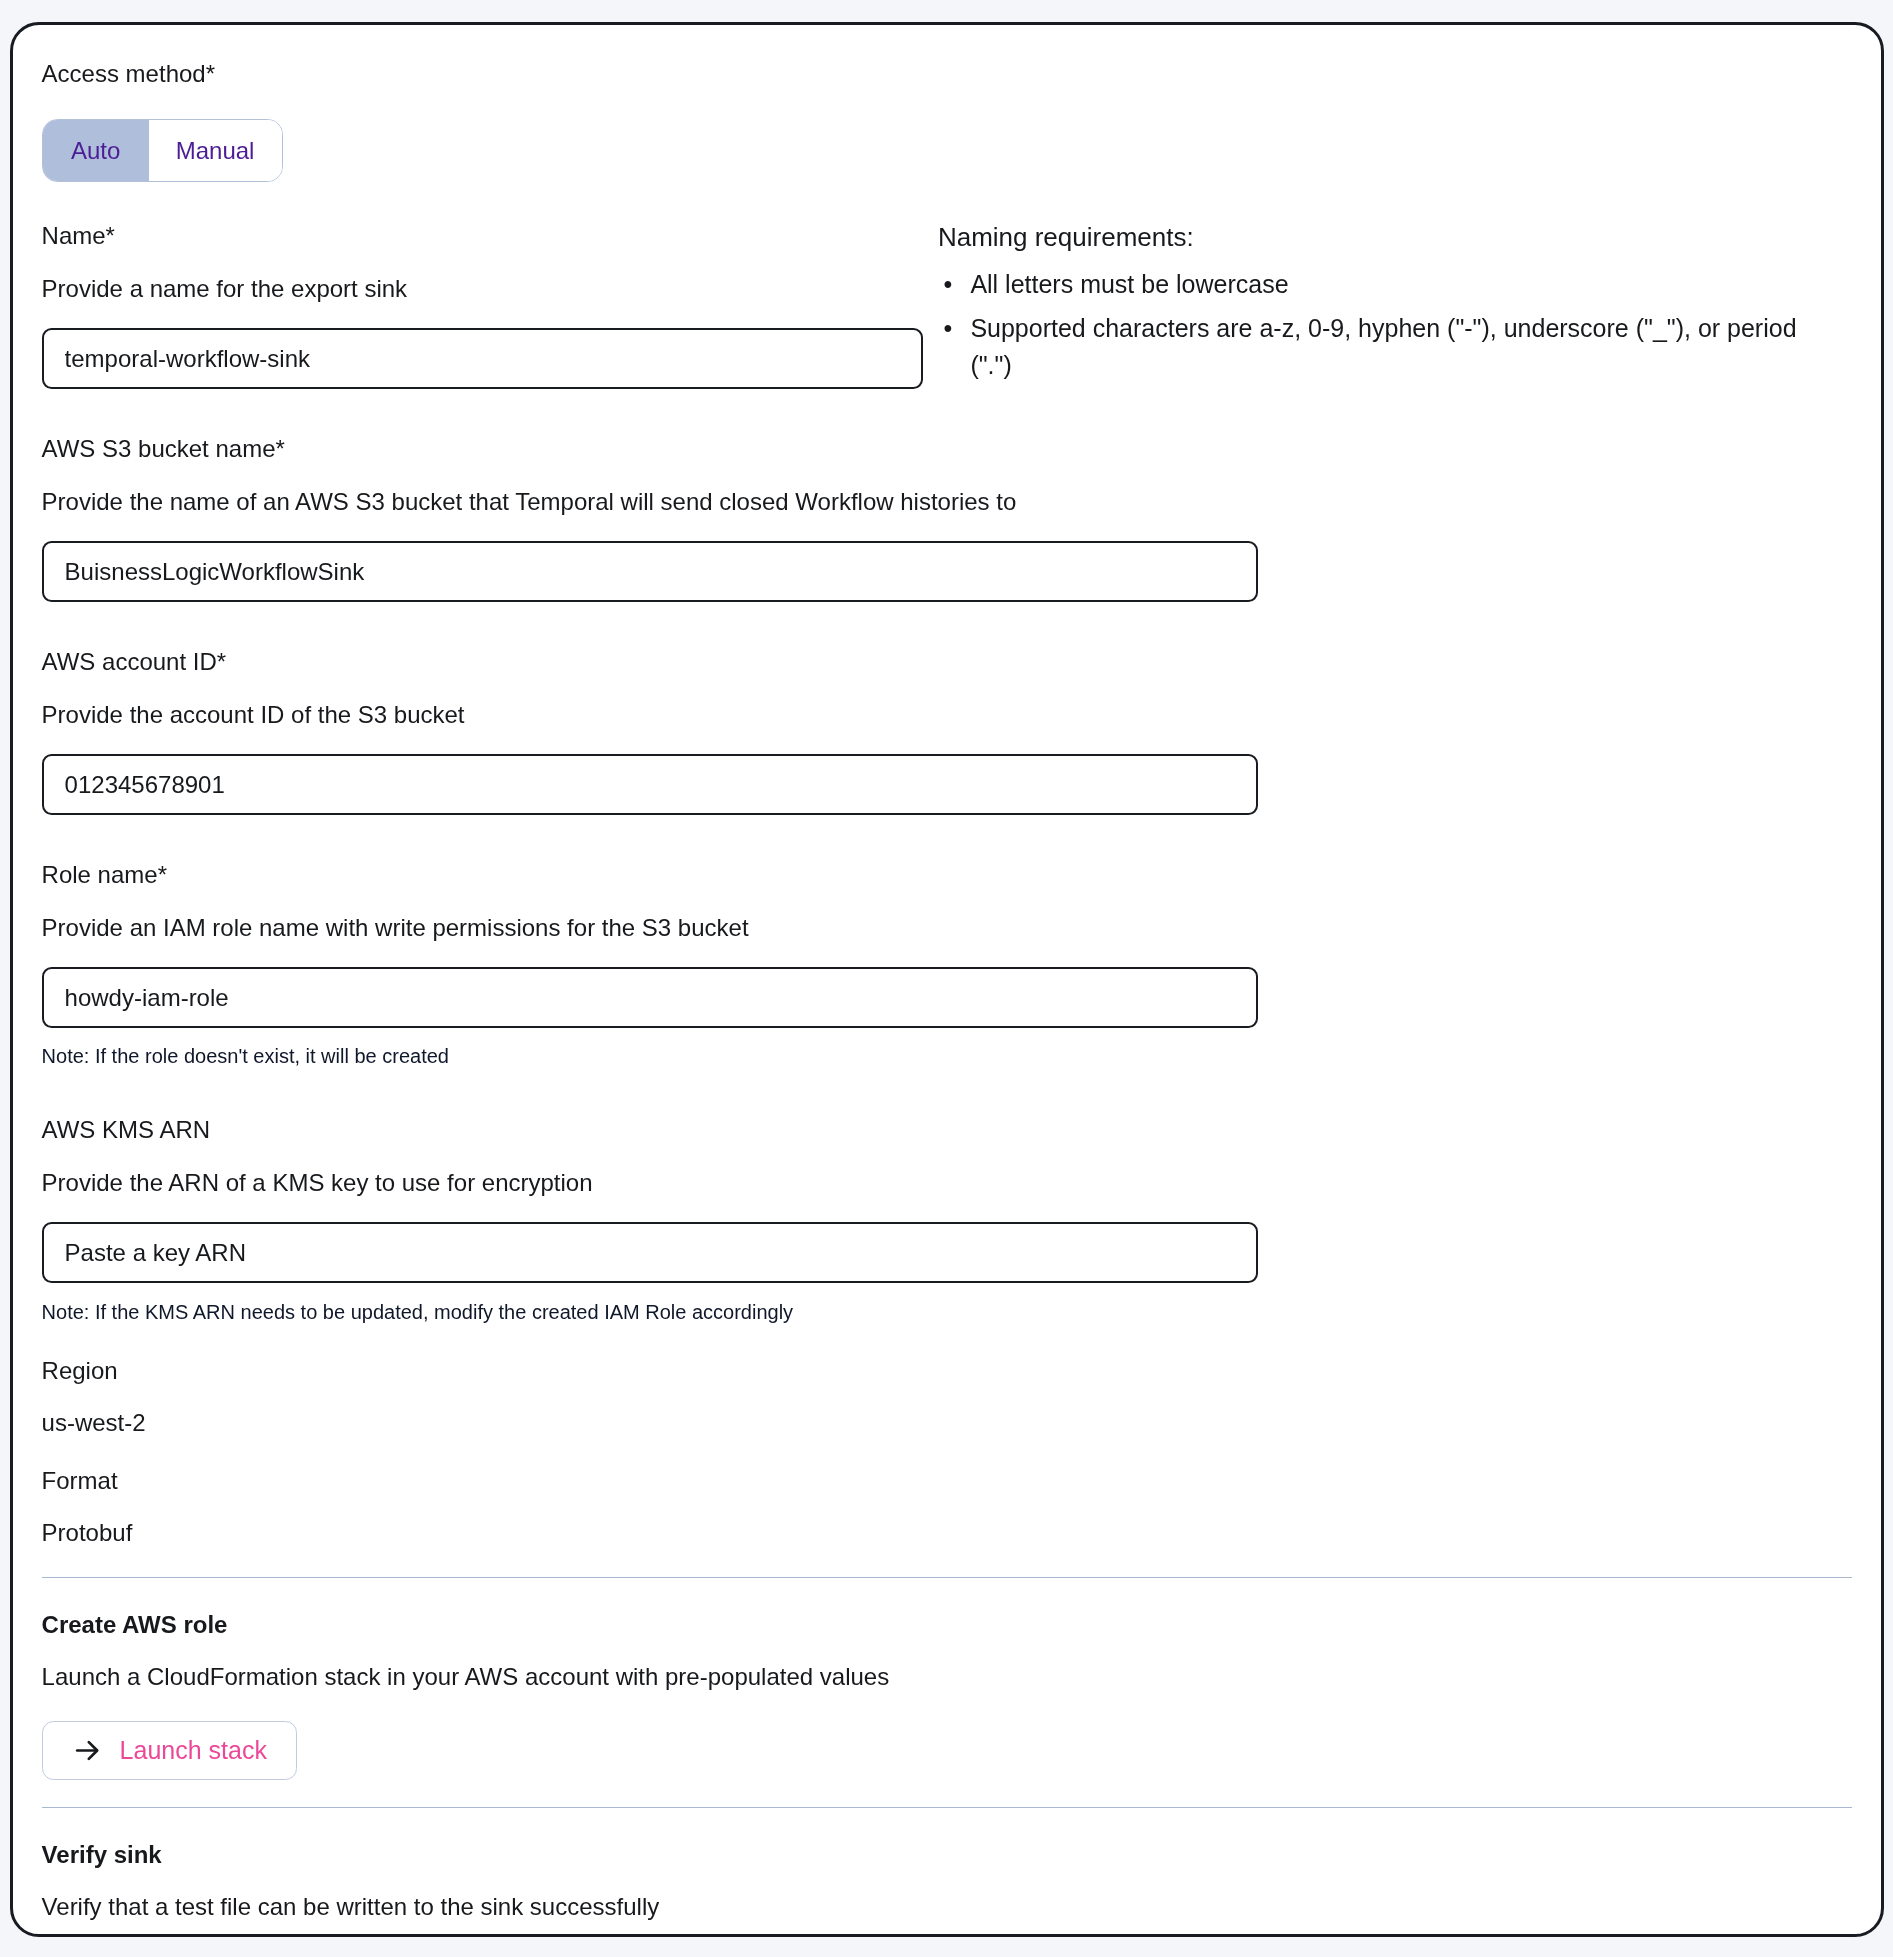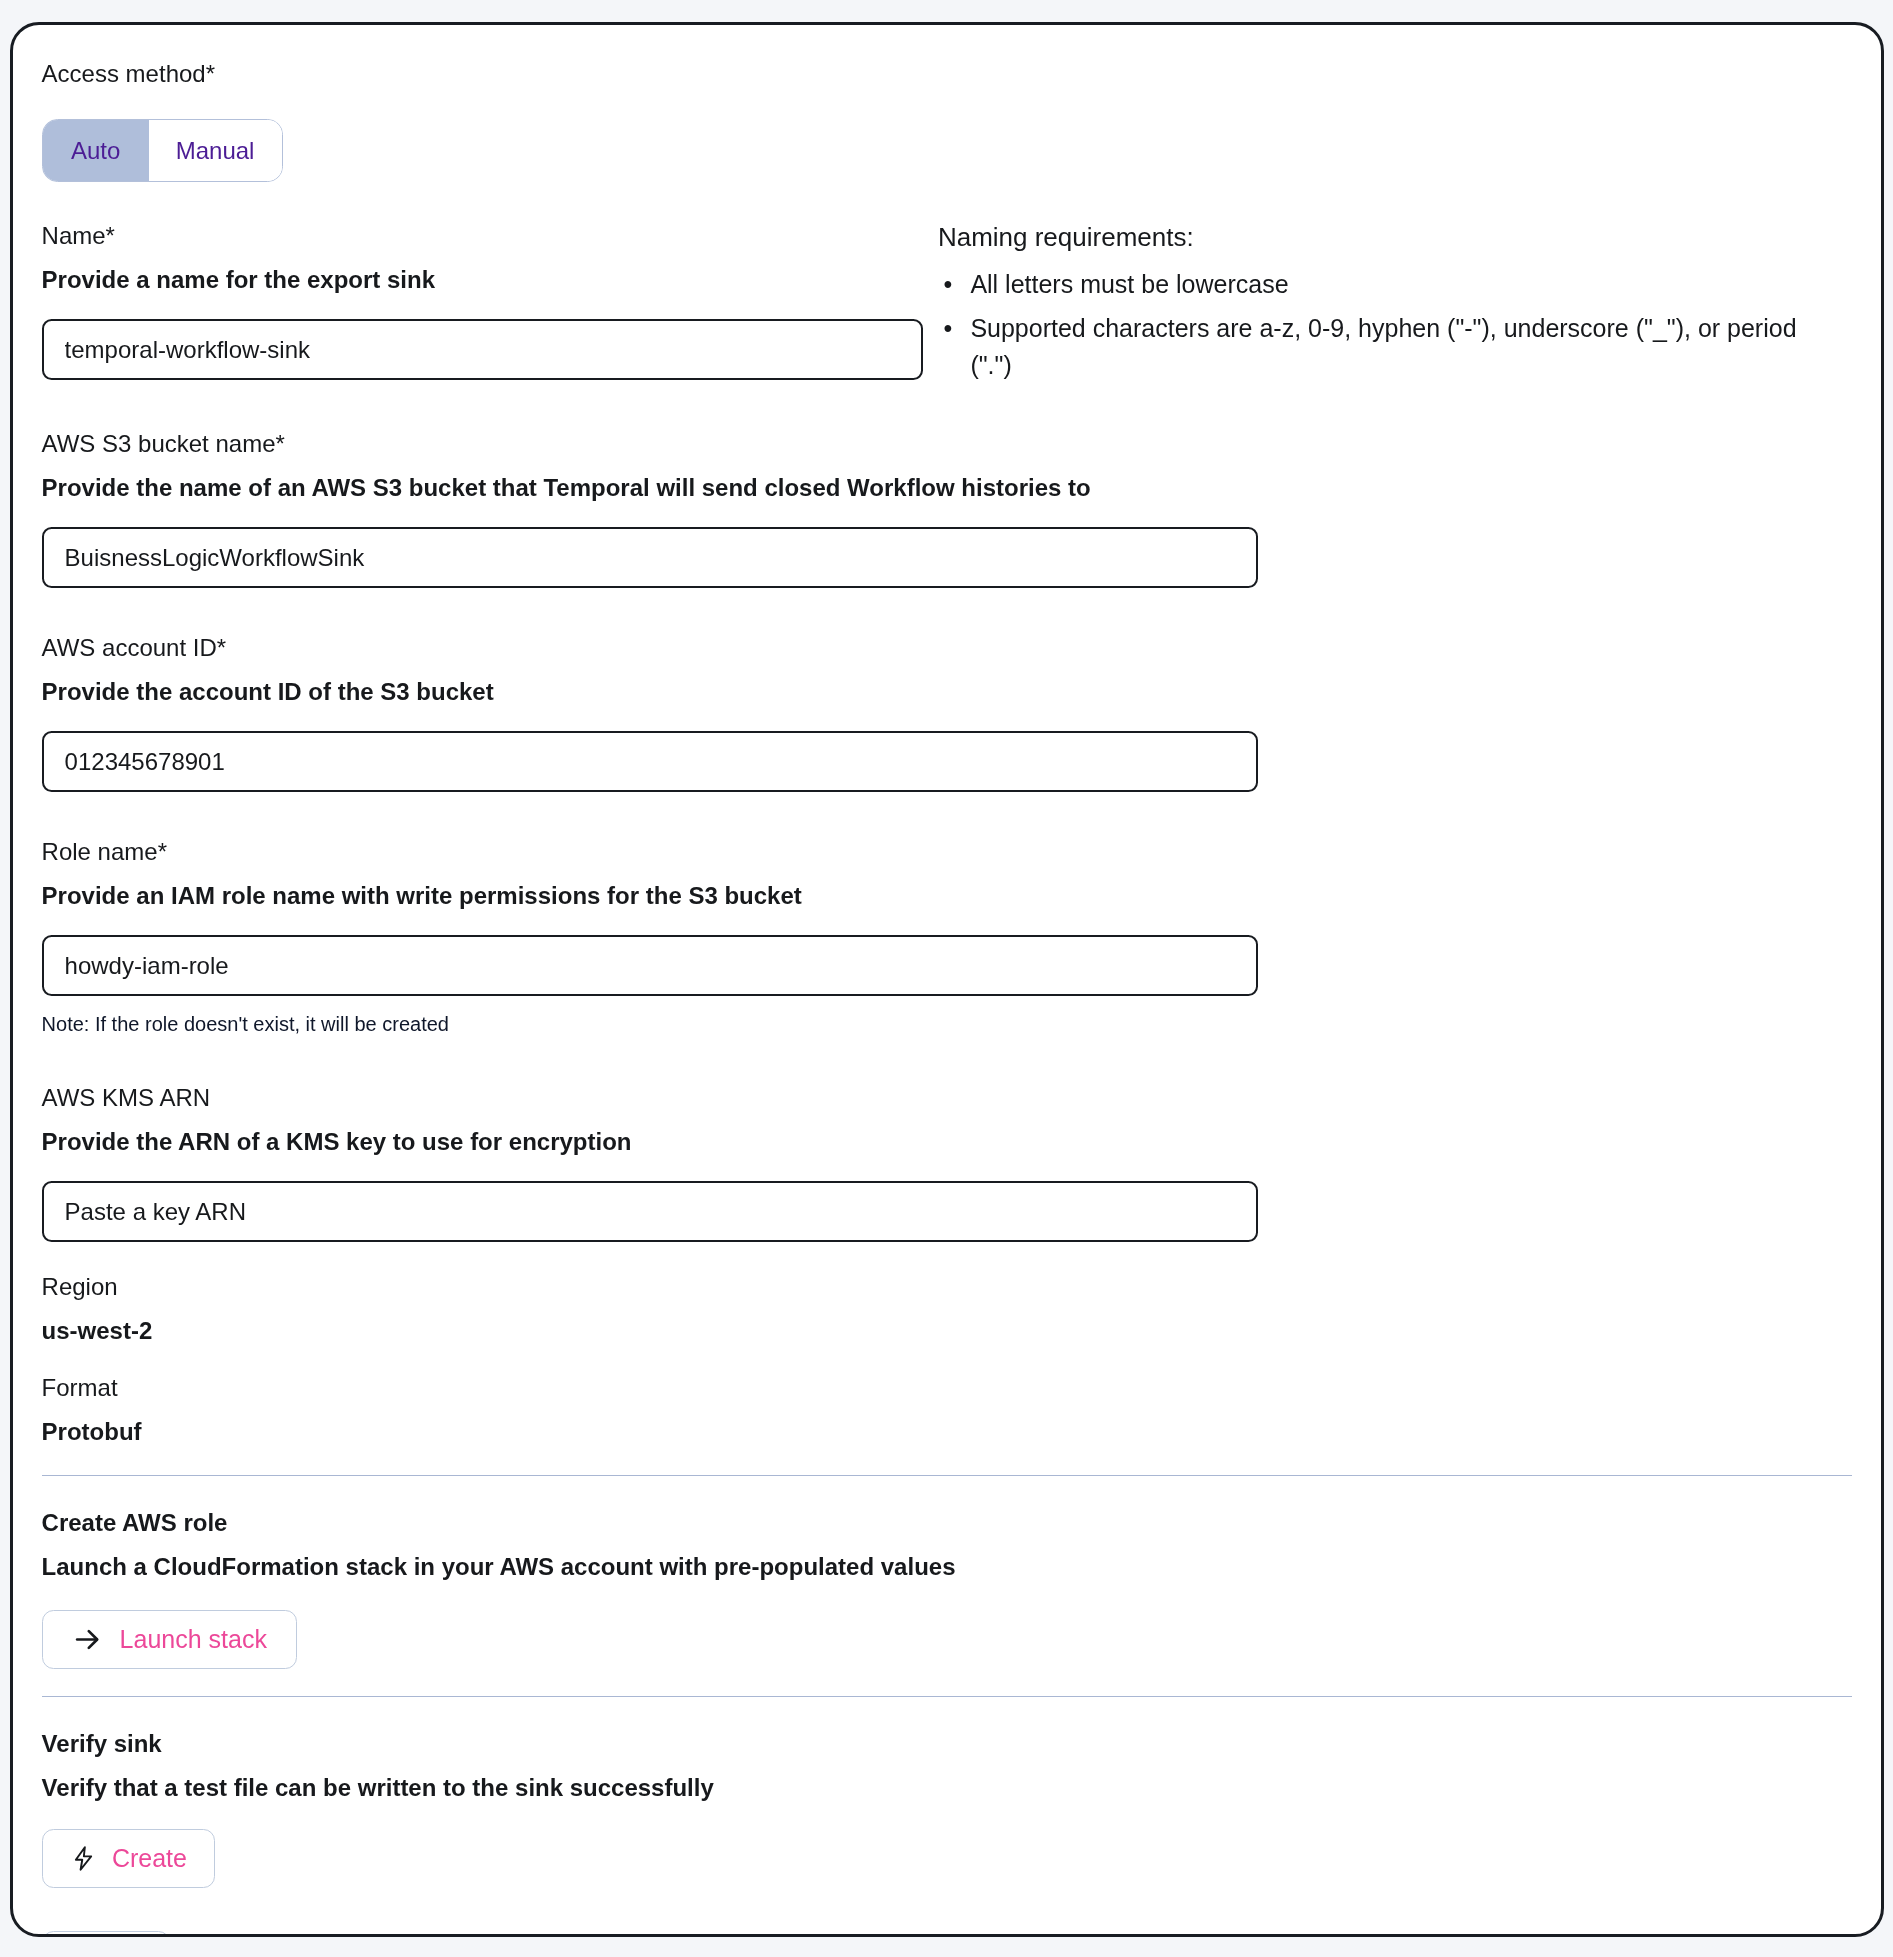--- a/index.html
+++ b/index.html
@@ -14,21 +14,21 @@
     width:1874px;
     height:1915px;
     margin:22px 9.6px 0 9.6px;
     background:#ffffff;
     border:3.3px solid #181c22;
     border-radius:29px;
     padding:32.5px 29px 0 29px;
     overflow:hidden;
   }
   .f-label { font-size:24px; line-height:32.5px; color:#17191c; }
-  .f-desc  { font-size:24px; line-height:32.5px; margin-top:11px; color:#17191c;font-weight:bold; }
+  .f-desc  { font-size:24px; line-height:32.5px; margin-top:20px; color:#17191c; }
   .note    { font-size:20px; line-height:27px; margin-top:15.3px; color:#0f172a; }
 
   
   .toggle {
     margin-top:29px;
     display:inline-flex;
     height:63px;
     border:1.9px solid #b3c0da;
     border-radius:15.3px;
     overflow:hidden;
@@ -154,20 +154,21 @@
     <div class="f-label">Role name*</div>
     <div class="f-desc">Provide an IAM role name with write permissions for the S3 bucket</div>
     <input type="text" class="text w-wide" value="howdy-iam-role" style="">
     <div class="note">Note: If the role doesn't exist, it will be created</div>
   </div>
 
   <div class="field">
     <div class="f-label">AWS KMS ARN</div>
     <div class="f-desc">Provide the ARN of a KMS key to use for encryption</div>
     <input type="text" class="text w-wide" placeholder="Paste a key ARN" style="">
+    <div class="note">Note: If the KMS ARN needs to be updated, modify the created IAM Role accordingly</div>
   </div>
 
   <div class="static-field">
     <div class="f-label">Region</div>
     <div class="f-desc">us-west-2</div>
   </div>
 
   <div class="static-field">
     <div class="f-label">Format</div>
     <div class="f-desc">Protobuf</div>

